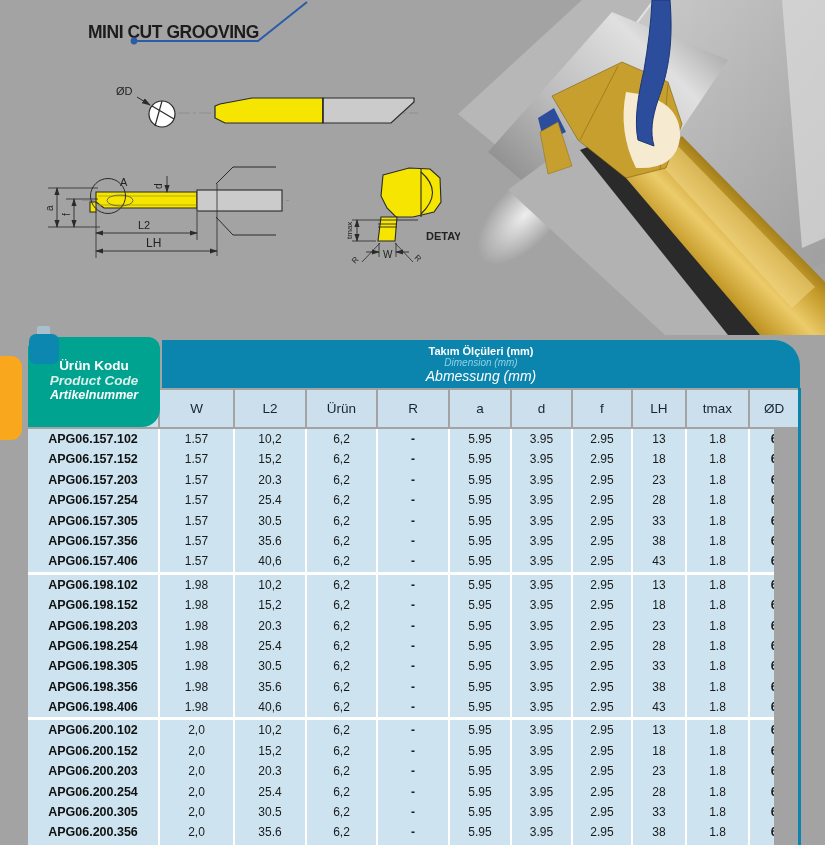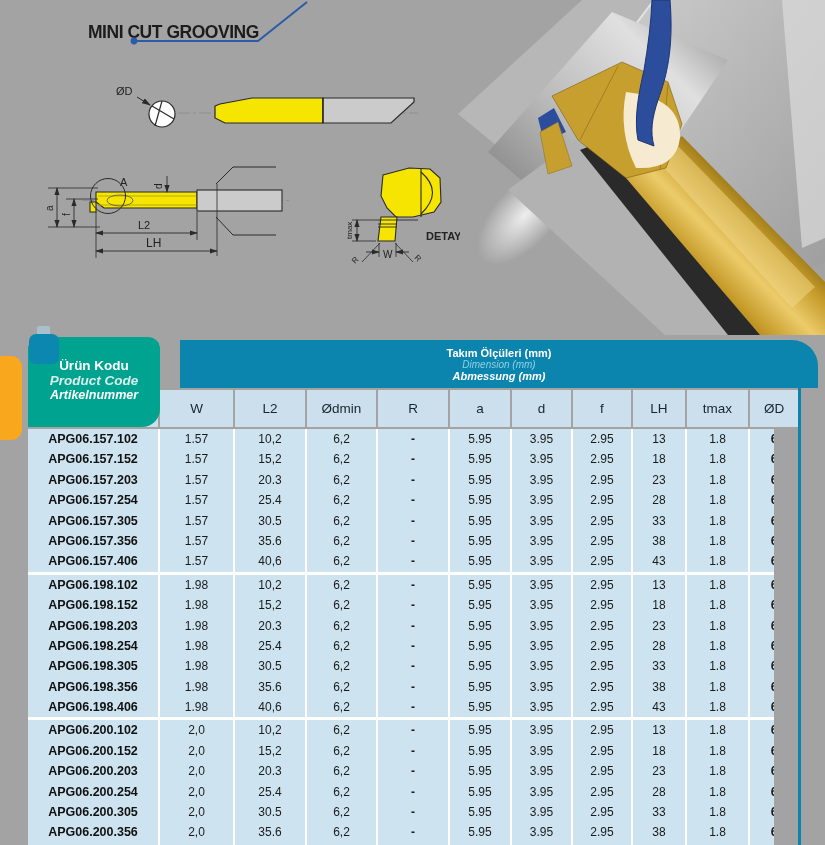--- a/index.html
+++ b/index.html
@@ -21,26 +21,26 @@
 
   
   .table-wrap{position:absolute;left:28px;top:330px;width:772px;height:515px;}
   .bookmark-sq{position:absolute;left:9px;top:-4px;width:13px;height:12px;background:#a9c0cc;border-radius:2px;}
   .bookmark{position:absolute;left:1px;top:4px;width:30px;height:30px;background:#0c87b0;border-radius:7px;z-index:5;}
   .teal-box{position:absolute;left:0;top:7px;width:132px;height:90px;background:#00a390;
             border-radius:12px 12px 18px 0;z-index:3;color:#fff;text-align:center;padding-top:21px;box-sizing:border-box;}
   .teal-box .l1{font-size:13.5px;font-weight:bold;}
   .teal-box .l2{font-size:13.5px;font-weight:bold;font-style:italic;color:#d8efe9;}
   .teal-box .l3{font-size:12.5px;font-weight:bold;font-style:italic;}
-  .blue-header{position:absolute;left:152px;top:10px;width:638px;height:48px;background:#0c85ae;
+  .blue-header{position:absolute;left:134px;top:10px;width:638px;height:48px;background:#0c85ae;
                border-radius:0 26px 0 0;color:#fff;display:flex;flex-direction:column;
                align-items:center;justify-content:center;z-index:2;}
   .blue-header .h1{font-size:11px;font-weight:bold;}
   .blue-header .h2{font-size:10px;font-style:italic;color:#8ed0e4;}
-  .blue-header .h3{font-size:11px;font-style:italic;font-weight:bold;text-align:center;}
+  .blue-header .h3{font-size:14px;font-style:italic;font-weight:normal;text-align:center;}
 
   .grid{display:grid;grid-template-columns:130px 73px 70px 69px 70px 60px 59px 58px 52px 61px 48px;
         column-gap:2px;width:770px;}
   .col-header{position:absolute;left:0;top:60px;}
   .col-header .hcell{background:#cbdfec;height:37px;line-height:37px;text-align:center;
                      font-size:13.5px;color:#15272f;}
   .tbody{position:absolute;left:0;top:99px;width:746px;height:418px;overflow:hidden;background:#fff;}
   .trow{display:grid;grid-template-columns:130px 73px 70px 69px 70px 60px 59px 58px 52px 61px 48px;
         column-gap:2px;height:20.4px;}
   .tcell{background:#cde4f0;font-size:12px;line-height:20.4px;text-align:center;color:#1a1a1a;}
@@ -204,21 +204,21 @@
       <div class="l2">Product Code</div>
       <div class="l3">Artikelnummer</div>
     </div>
     <div class="bookmark-sq"></div>
     <div class="bookmark"></div>
 
     <div class="grid col-header">
       <div class="hcell"></div>
       <div class="hcell">W</div>
       <div class="hcell">L2</div>
-      <div class="hcell">Ødmin</div>
+      <div class="hcell">Ürün</div>
       <div class="hcell">R</div>
       <div class="hcell">a</div>
       <div class="hcell">d</div>
       <div class="hcell">f</div>
       <div class="hcell">LH</div>
       <div class="hcell">tmax</div>
       <div class="hcell">ØD</div>
     </div>
 
     <div class="tbody">

